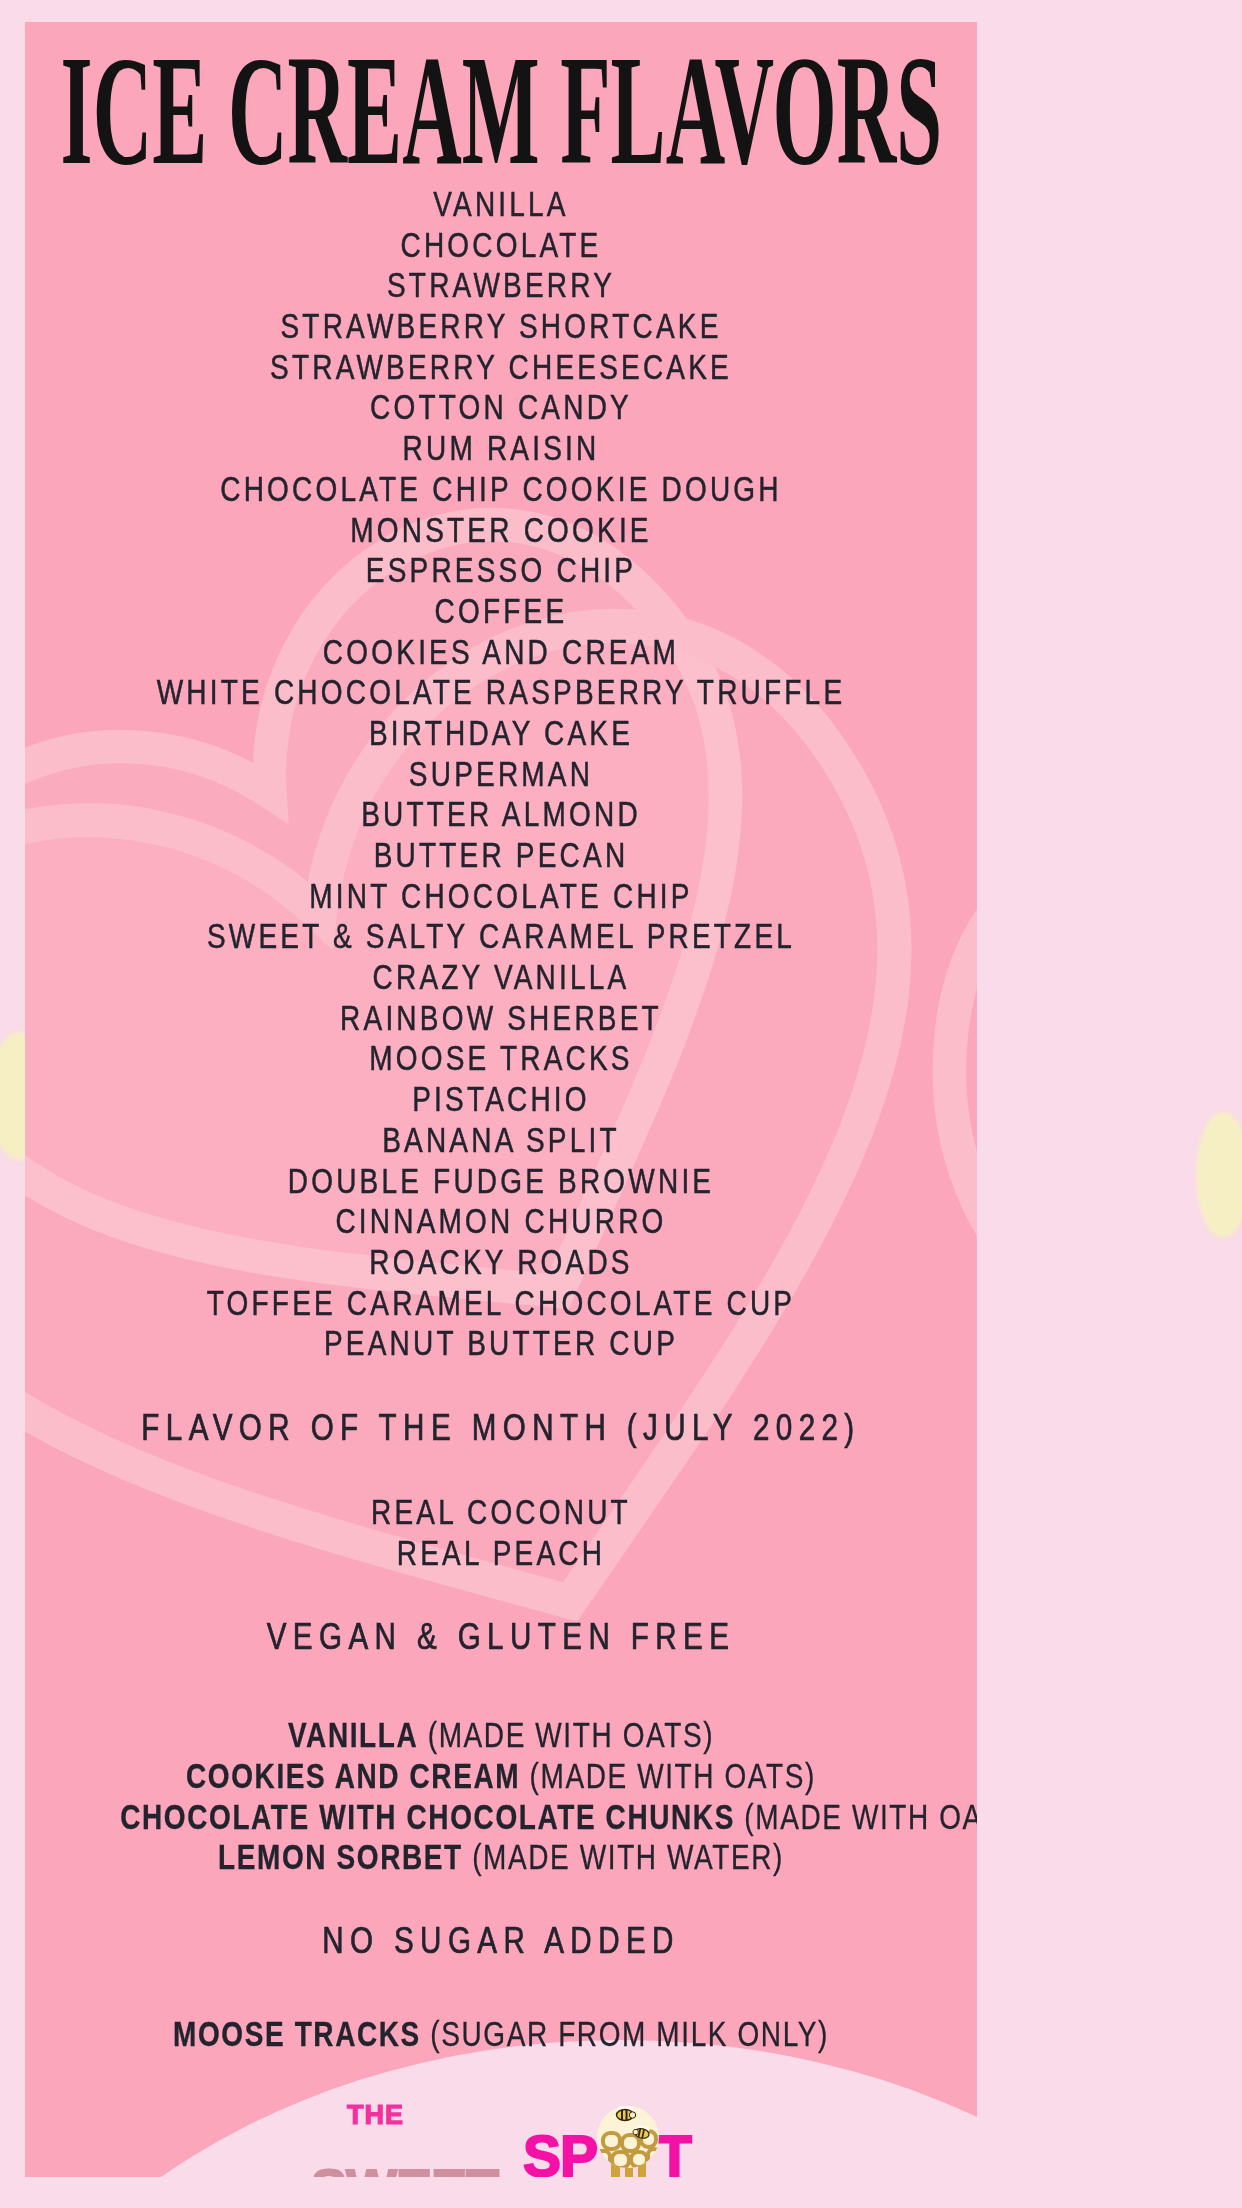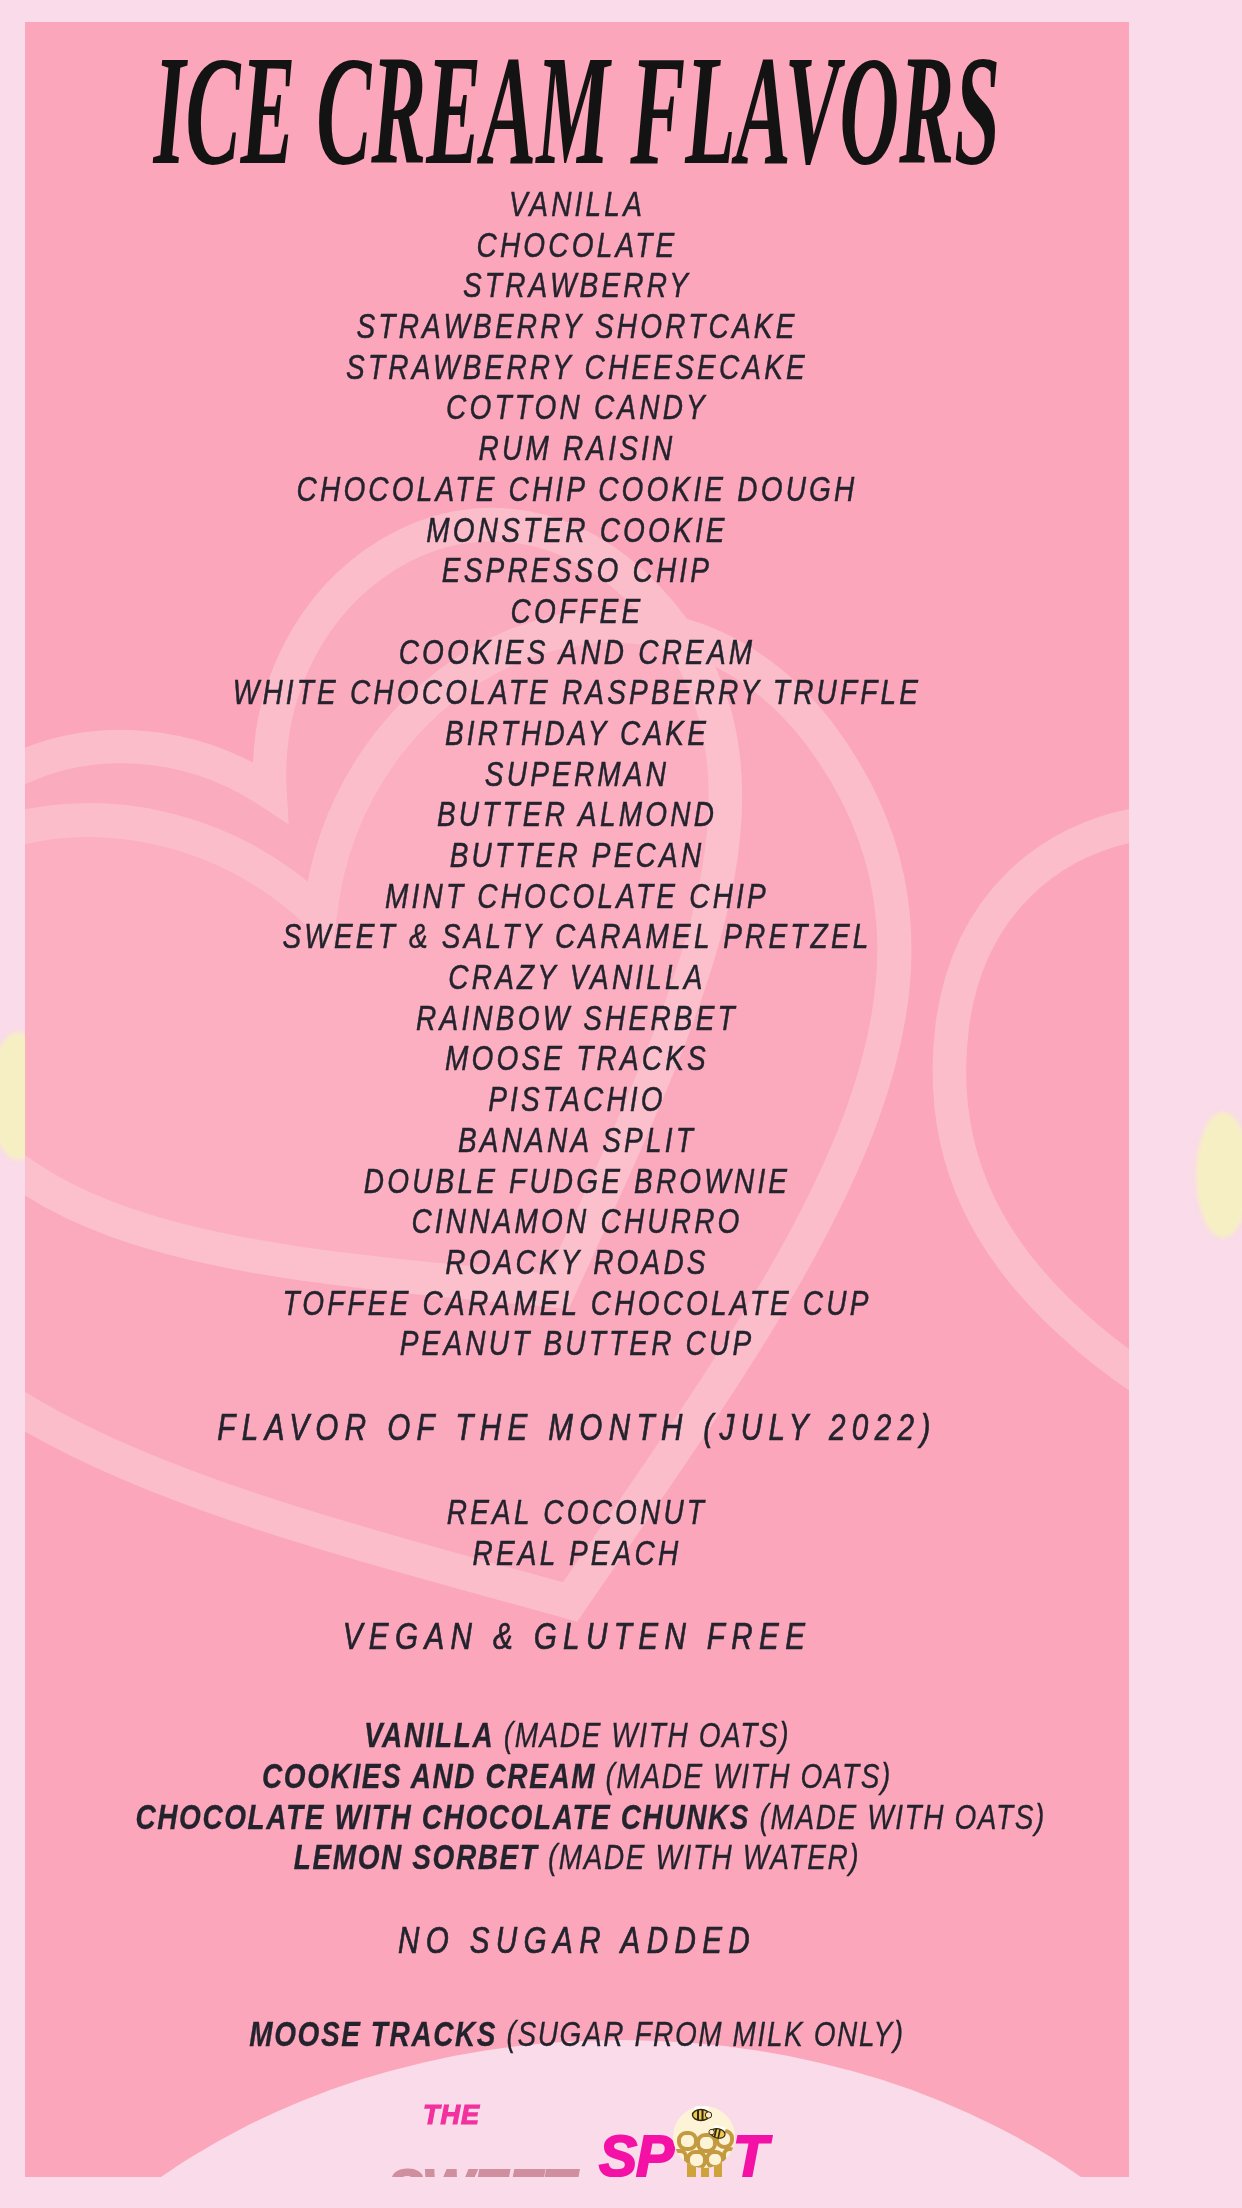--- a/index.html
+++ b/index.html
@@ -8,22 +8,22 @@
     background:var(--background,#fadbe9);
     font-family:"Liberation Sans","DejaVu Sans",sans-serif;
   }
   
   .glow{position:absolute;border-radius:50%;background:var(--glow,#f7f0c4);filter:blur(2px);z-index:0;}
   .glow.left{left:-10px;top:1032px;width:56px;height:128px;}
   .glow.right{right:-8px;top:1112px;width:54px;height:126px;}
 
   
   .panel{
-    position:absolute;left:25px;top:22px;width:1104px;height:2155px;
-    background:var(--panel,#fba6ba);overflow:hidden;z-index:1;font-style:italic;
+    position:absolute;left:25px;top:22px;width:952px;height:2155px;
+    background:var(--panel,#fba6ba);overflow:hidden;z-index:1;
   }
   .hearts{position:absolute;left:0;top:0;z-index:0;}
   .dome{
     position:absolute;left:-84px;top:2018px;width:1360px;height:1040px;
     border-radius:50%;background:var(--background,#fadbe9);z-index:2;
   }
 
   .content{position:absolute;inset:0;z-index:3;display:flex;flex-direction:column;align-items:center;}
   .title-wrap{height:150px;margin-top:12px;display:flex;align-items:center;justify-content:center;}
   h1{

